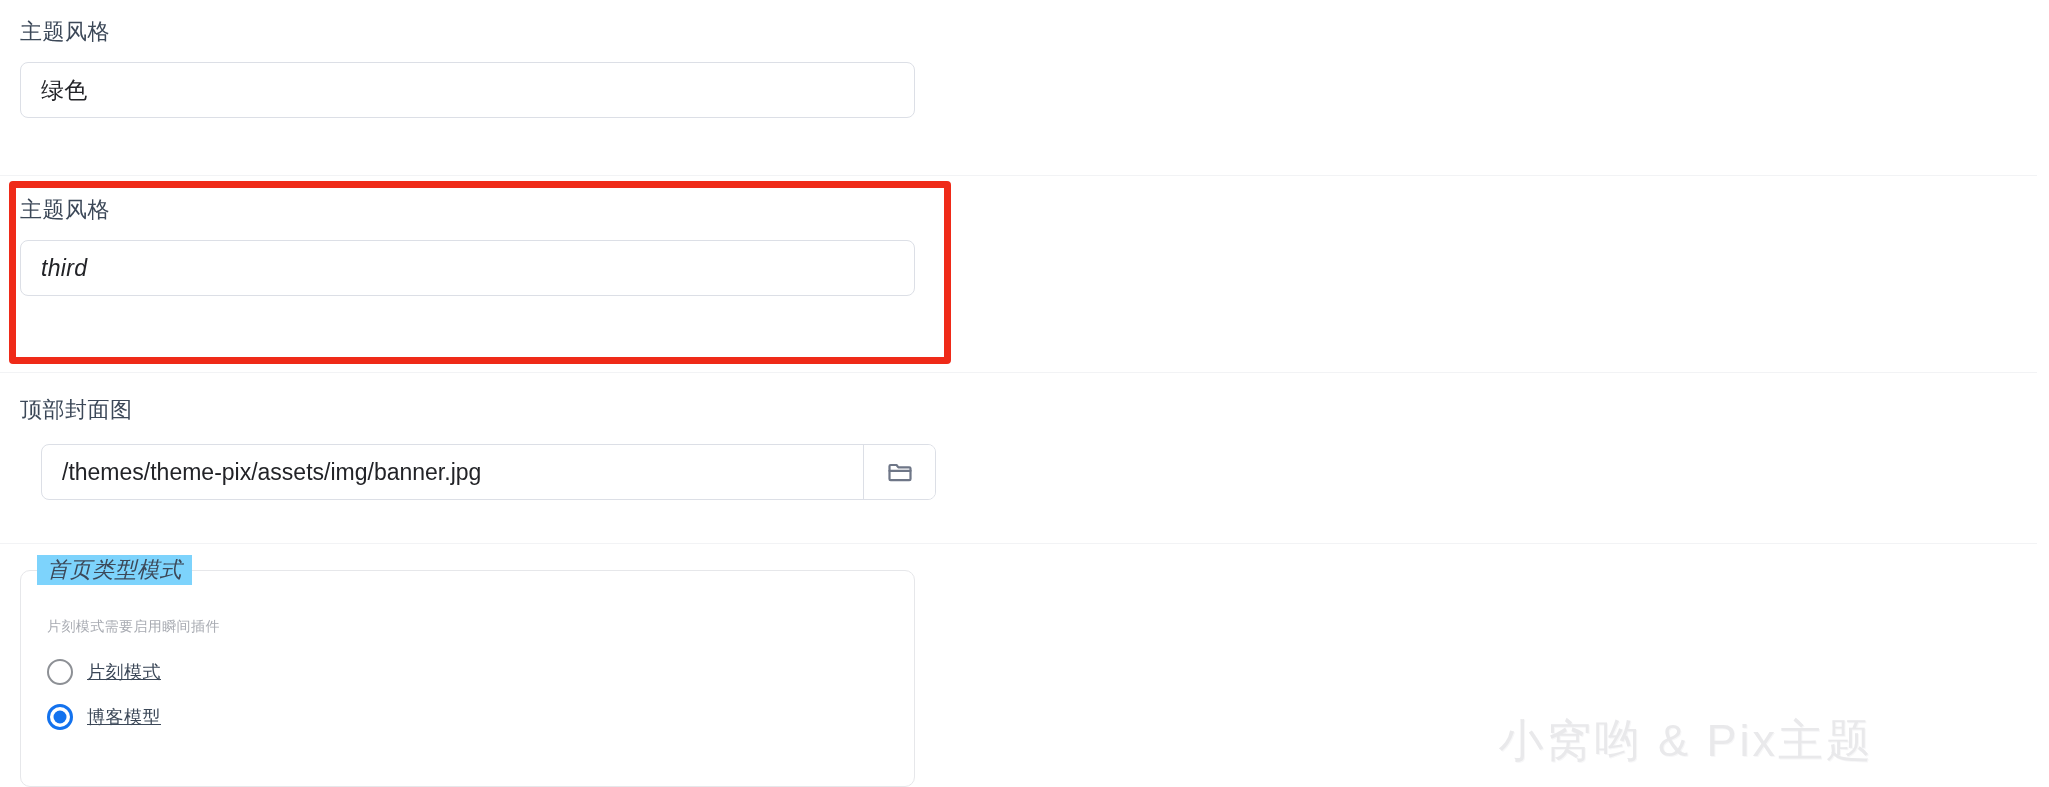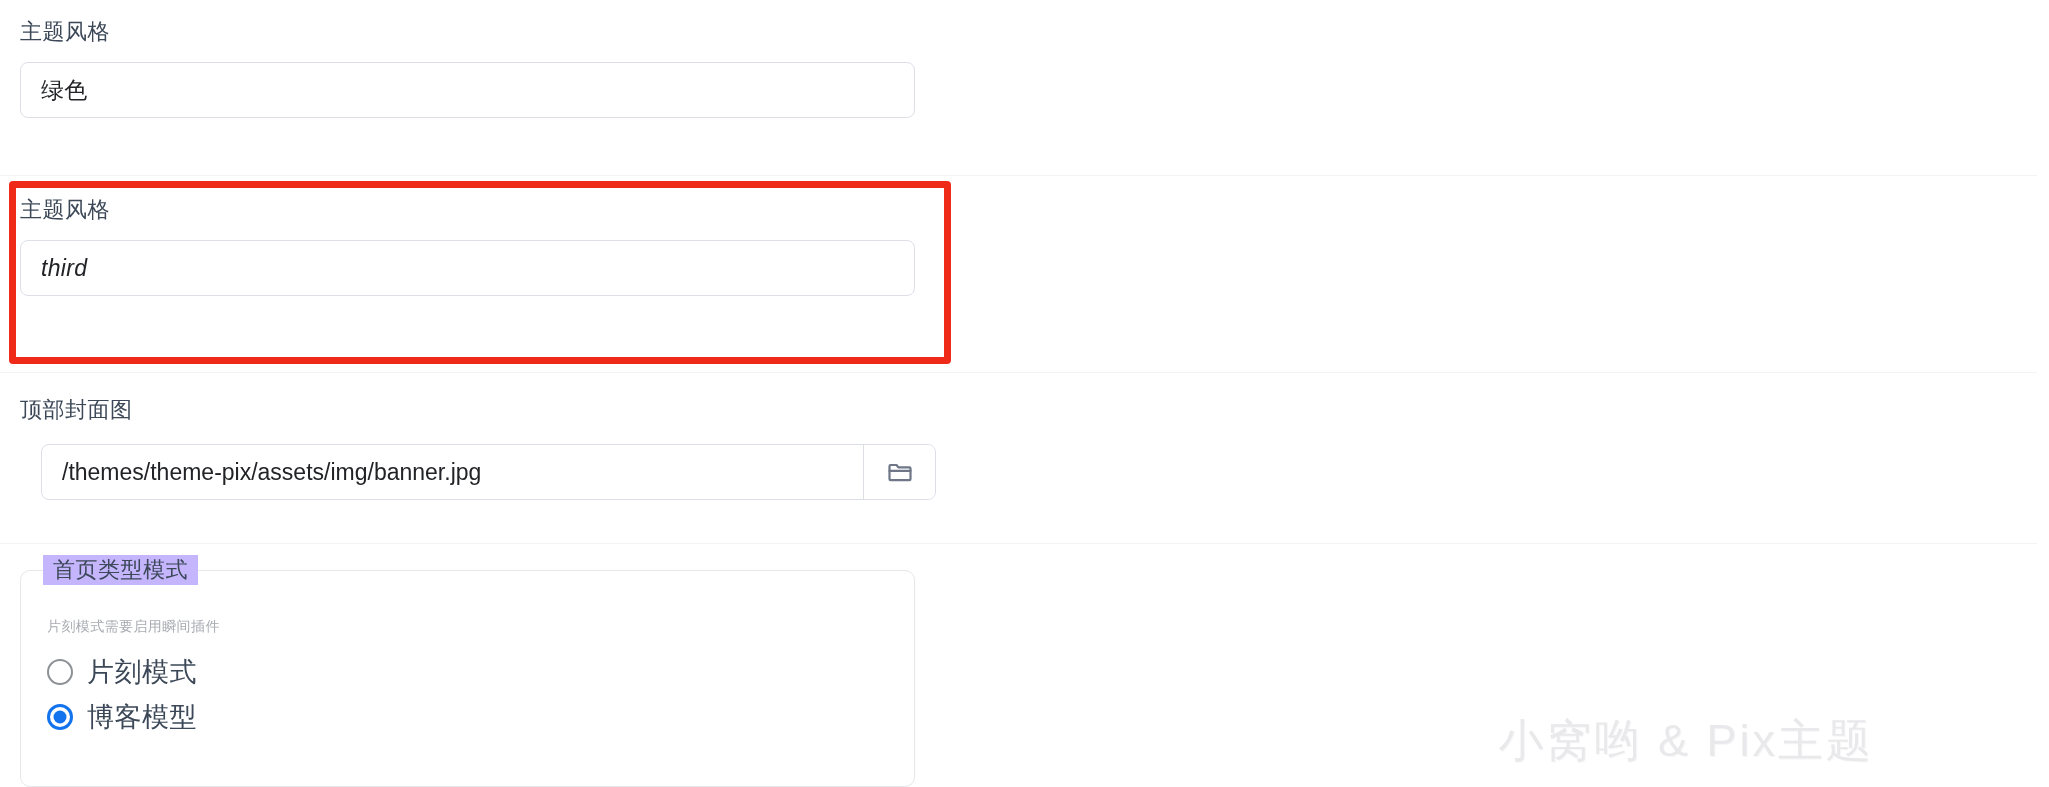--- a/index.html
+++ b/index.html
@@ -117,29 +117,30 @@
     position: absolute;
     left: 20px;
     top: 570px;
     width: 895px;
     height: 217px;
     border: 1px solid #e6e7ea;
     border-radius: 10px;
   }
   .fieldset-legend {
     position: absolute;
-    left: 22px;
+    left: 16px;
     top: -16px;
     padding: 0 10px;
-    background: #c4b5fd;
+    background: #7dd3fc;
     font-size: 22px;
     line-height: 30px;
     color: #3c4858;
     letter-spacing: 0.5px;
     white-space: nowrap;
+    font-style: italic;
   }
   .fieldset-hint {
     position: absolute;
     left: 26px;
     top: 42px;
     font-size: 14px;
     line-height: 26px;
     color: #a8abb2;
     letter-spacing: 0.4px;
     white-space: nowrap;
@@ -174,25 +175,26 @@
     left: 50%;
     top: 50%;
     transform: translate(-50%, -50%);
     width: 13px;
     height: 13px;
     border-radius: 50%;
     background: #1372ee;
   }
   .radio-label {
     margin-left: 14px;
-    font-size: 27px;
+    font-size: 18px;
     line-height: 26px;
     color: #3c4858;
     letter-spacing: 0.5px;
     white-space: nowrap;
+    text-decoration: underline;
   }
 
   
   .watermark {
     position: absolute;
     right: 22px;
     bottom: 18px;
     font-size: 45px;
     line-height: 56px;
     color: #e9e9eb;

